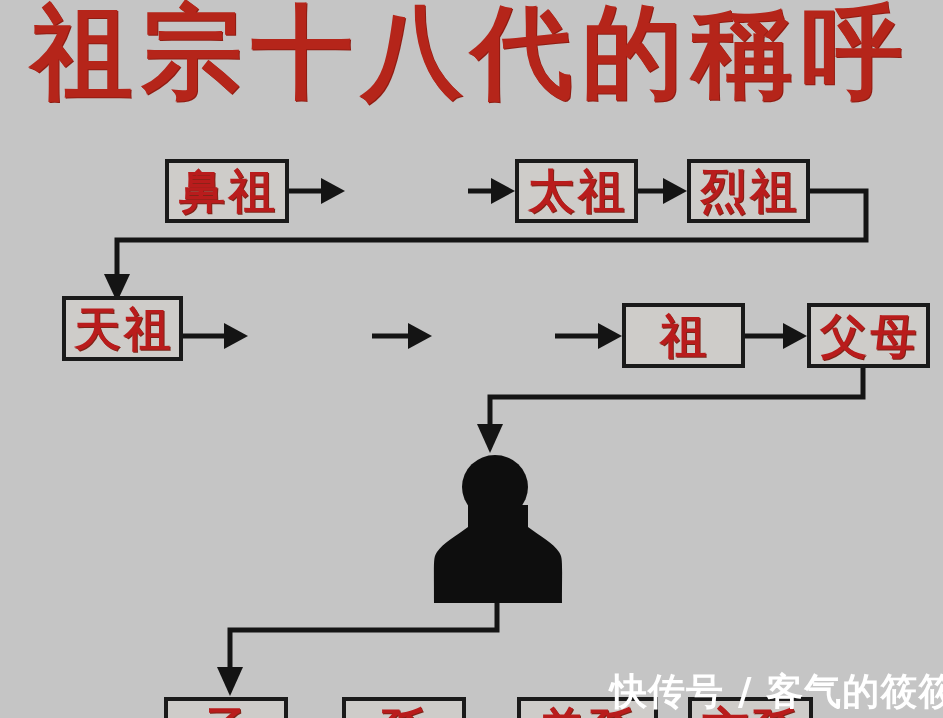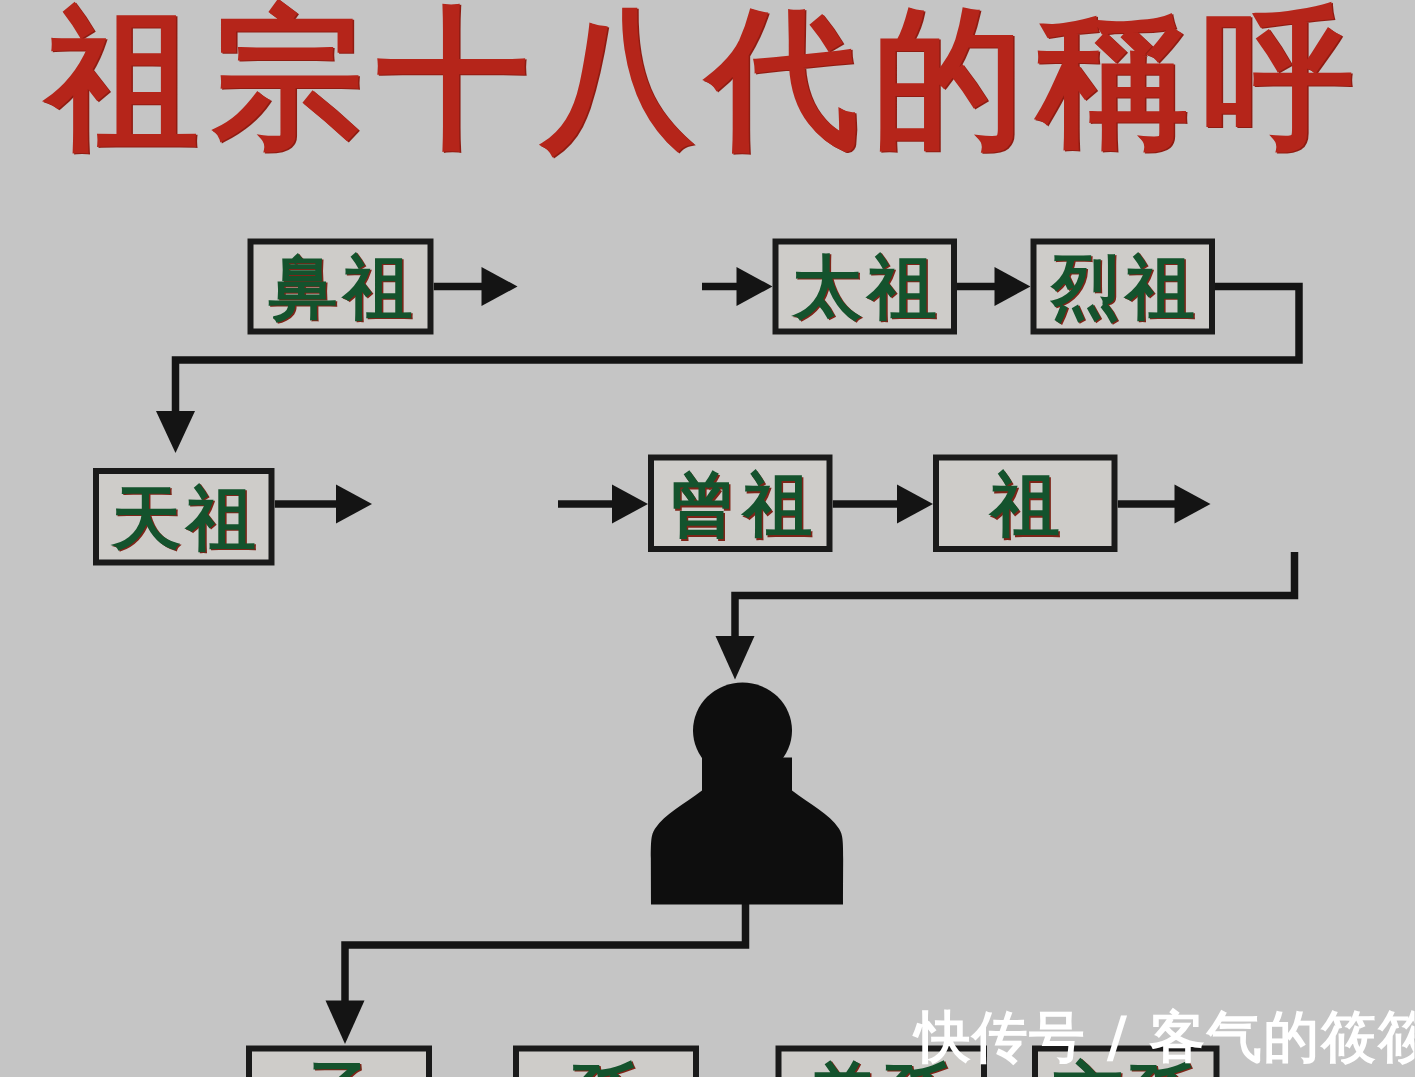--- a/index.html
+++ b/index.html
@@ -19,21 +19,21 @@
     white-space:nowrap;
   }
   svg.connectors{position:absolute;left:0;top:0;z-index:1;}
   .gen-box{
     position:absolute;z-index:2;
     background:#ceccc9;
     border:4px solid #1a1a1a;
     box-sizing:border-box;
     display:flex;align-items:center;justify-content:center;
     font-size:46px;font-weight:bold;
-    color:#14532d;
+    color:#b91c1c;
     letter-spacing:4px;
     text-shadow:1px 1px 0 #7e2418;
     white-space:nowrap;
   }
   .gen-box span{display:block;line-height:1;margin-left:4px;}
   .watermark{
     position:absolute;left:610px;top:667px;z-index:3;
     font-size:37px;font-weight:600;
     color:#ffffff;
     letter-spacing:1px;
@@ -95,28 +95,28 @@
   <div class="gen-box" style="left:165px;top:159px;width:124px;height:64px">
     <span>鼻祖</span>
   </div>
   <div class="gen-box" style="left:515px;top:159px;width:123px;height:64px">
     <span>太祖</span>
   </div>
   <div class="gen-box" style="left:687px;top:159px;width:123px;height:64px">
     <span>烈祖</span>
   </div>
 
-  <div class="gen-box" style="left:62px;top:312px;width:121px;height:65px">
+  <div class="gen-box" style="left:62px;top:296px;width:121px;height:65px">
     <span>天祖</span>
-  </div>
-  <div class="gen-box" style="left:432px;top:303px;width:123px;height:65px">
-    <span>曾祖</span>
   </div>
   <div class="gen-box" style="left:622px;top:303px;width:123px;height:65px">
     <span>祖</span>
+  </div>
+  <div class="gen-box" style="left:807px;top:303px;width:123px;height:65px">
+    <span>父母</span>
   </div>
 
   <div class="gen-box" style="left:164px;top:697px;width:124px;height:64px">
     <span>子</span>
   </div>
   <div class="gen-box" style="left:342px;top:697px;width:124px;height:64px">
     <span>孫</span>
   </div>
   <div class="gen-box" style="left:517px;top:697px;width:141px;height:64px">
     <span>曾孫</span>

